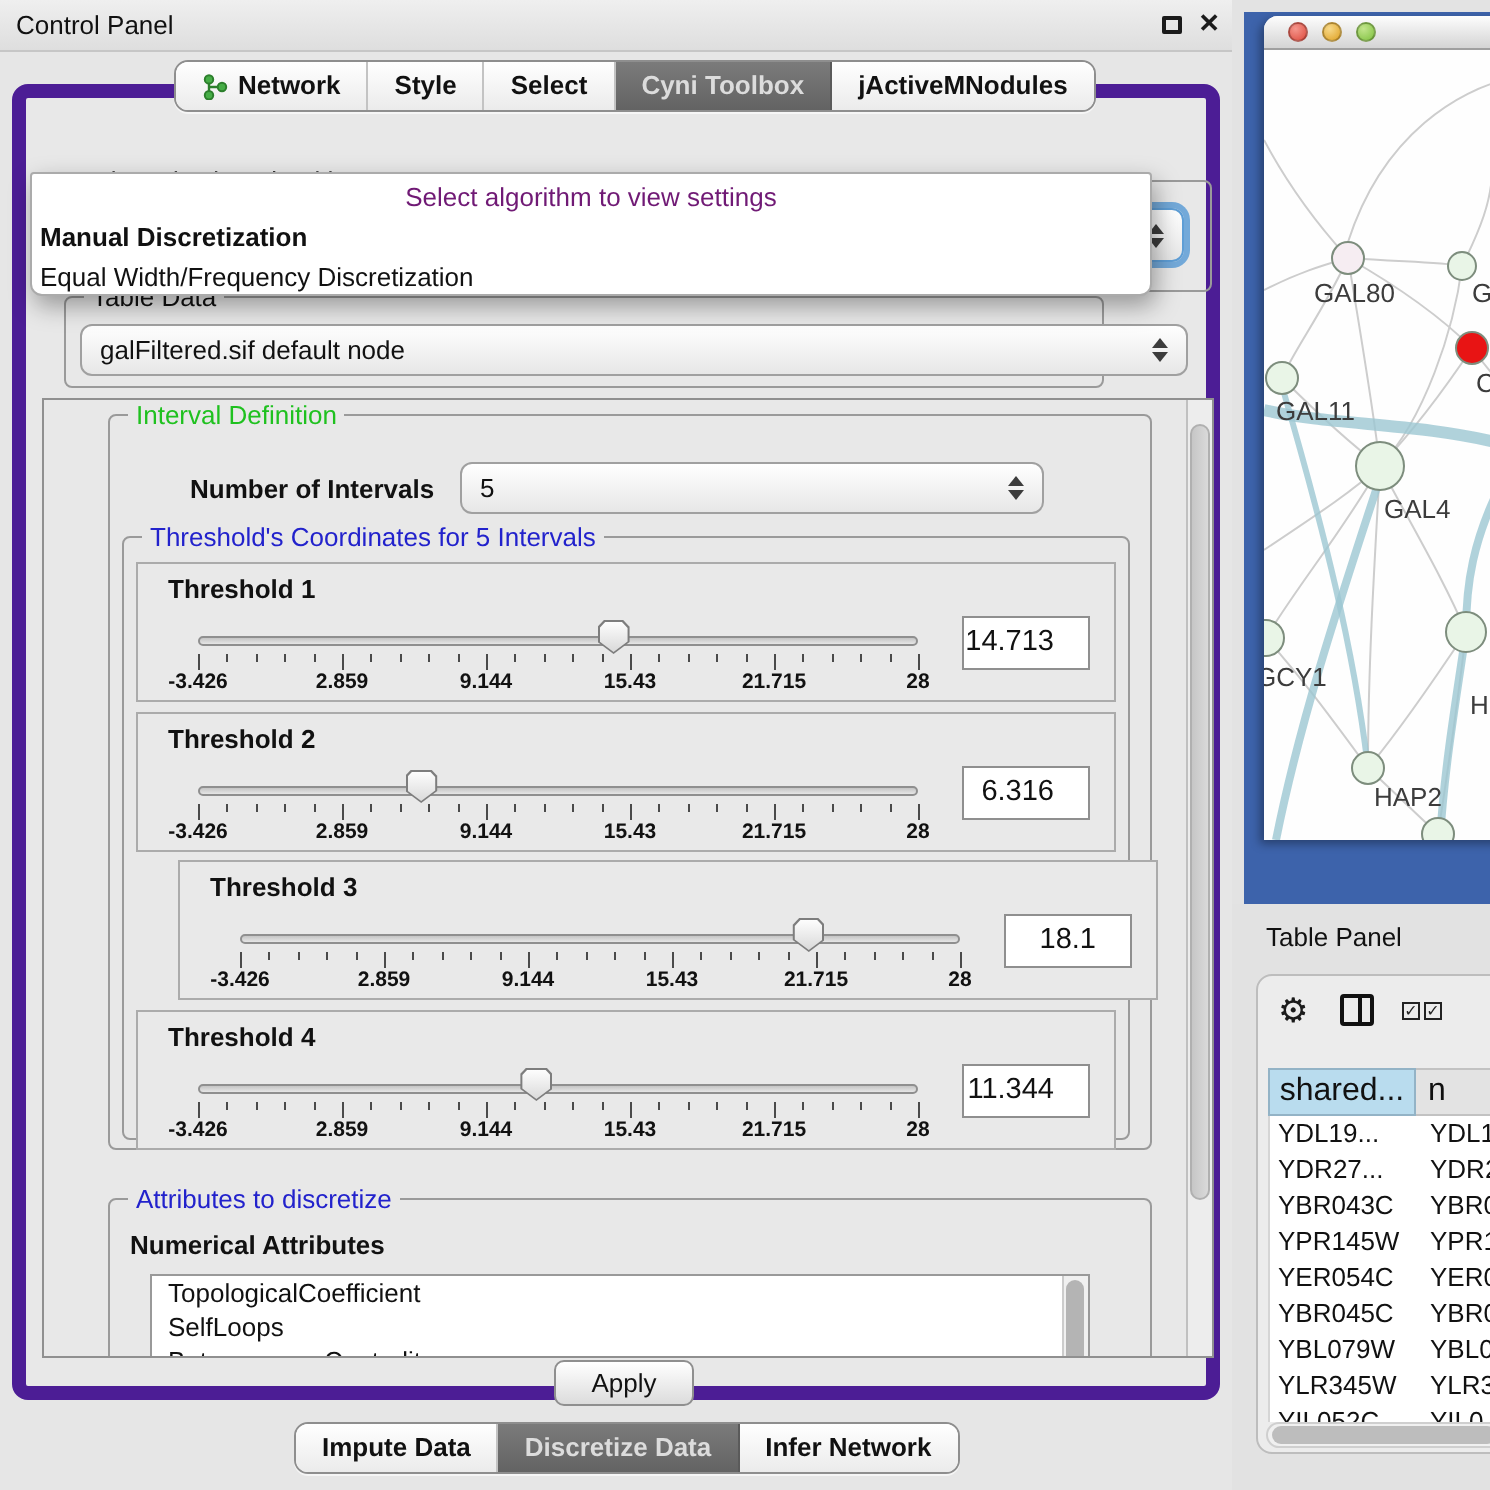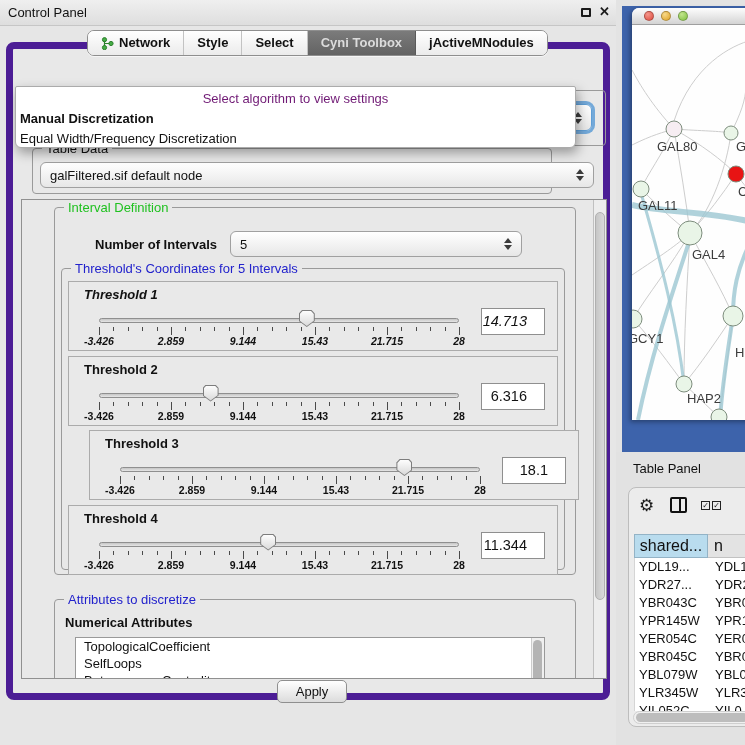--- a/index.html
+++ b/index.html
@@ -193,21 +193,21 @@
           <div class="combo" id="noi-spinner">
             <span class="cv">5</span>
             <span class="arrows">
                 <i class="arr-up"></i>
                 <i class="arr-dn"></i>
               </span>
           </div>
           <div class="group thresh-group">
             <span class="group-label g-blue">Threshold's Coordinates for 5 Intervals</span>
             <div id="thresh-boxes">
-                <div class="tbox" style="top: 12px; font-style: italic;">
+                <div class="tbox" style="top: 12px;">
                   <span class="tlabel">Threshold 1</span>
                   <div class="track"></div>
                   <div class="ticks">
                     <span class="tick" style="left: 0px; height: 8px;"></span>
                     <span class="tick" style="left: 14.4px; height: 4px;"></span>
                     <span class="tick" style="left: 28.8px; height: 4px;"></span>
                     <span class="tick" style="left: 43.2px; height: 4px;"></span>
                     <span class="tick" style="left: 57.6px; height: 4px;"></span>
                     <span class="tick" style="left: 72px; height: 8px;"></span>
                     <span class="tick" style="left: 86.4px; height: 4px;"></span>
@@ -386,20 +386,31 @@
         </div>
 
         <div class="vscroll">
           <span class="vthumb"></span>
         </div>
       </div>
 
       <div class="apply-btn">Apply</div>
     </div>
 
+    <div class="tabbar" id="tabs-bottom">
+        <div class="tab">
+          <span>Impute Data</span>
+        </div>
+        <div class="tab selected">
+          <span>Discretize Data</span>
+        </div>
+        <div class="tab">
+          <span>Infer Network</span>
+        </div>
+      </div>
 
     <div id="algo-popup">
       <div class="p-row p-placeholder">Select algorithm to view settings</div>
       <div id="popup-options">
           <div class="p-row p-opt0">Manual Discretization</div>
           <div class="p-row">Equal Width/Frequency Discretization</div>
         </div>
     </div>
   </div>
 

